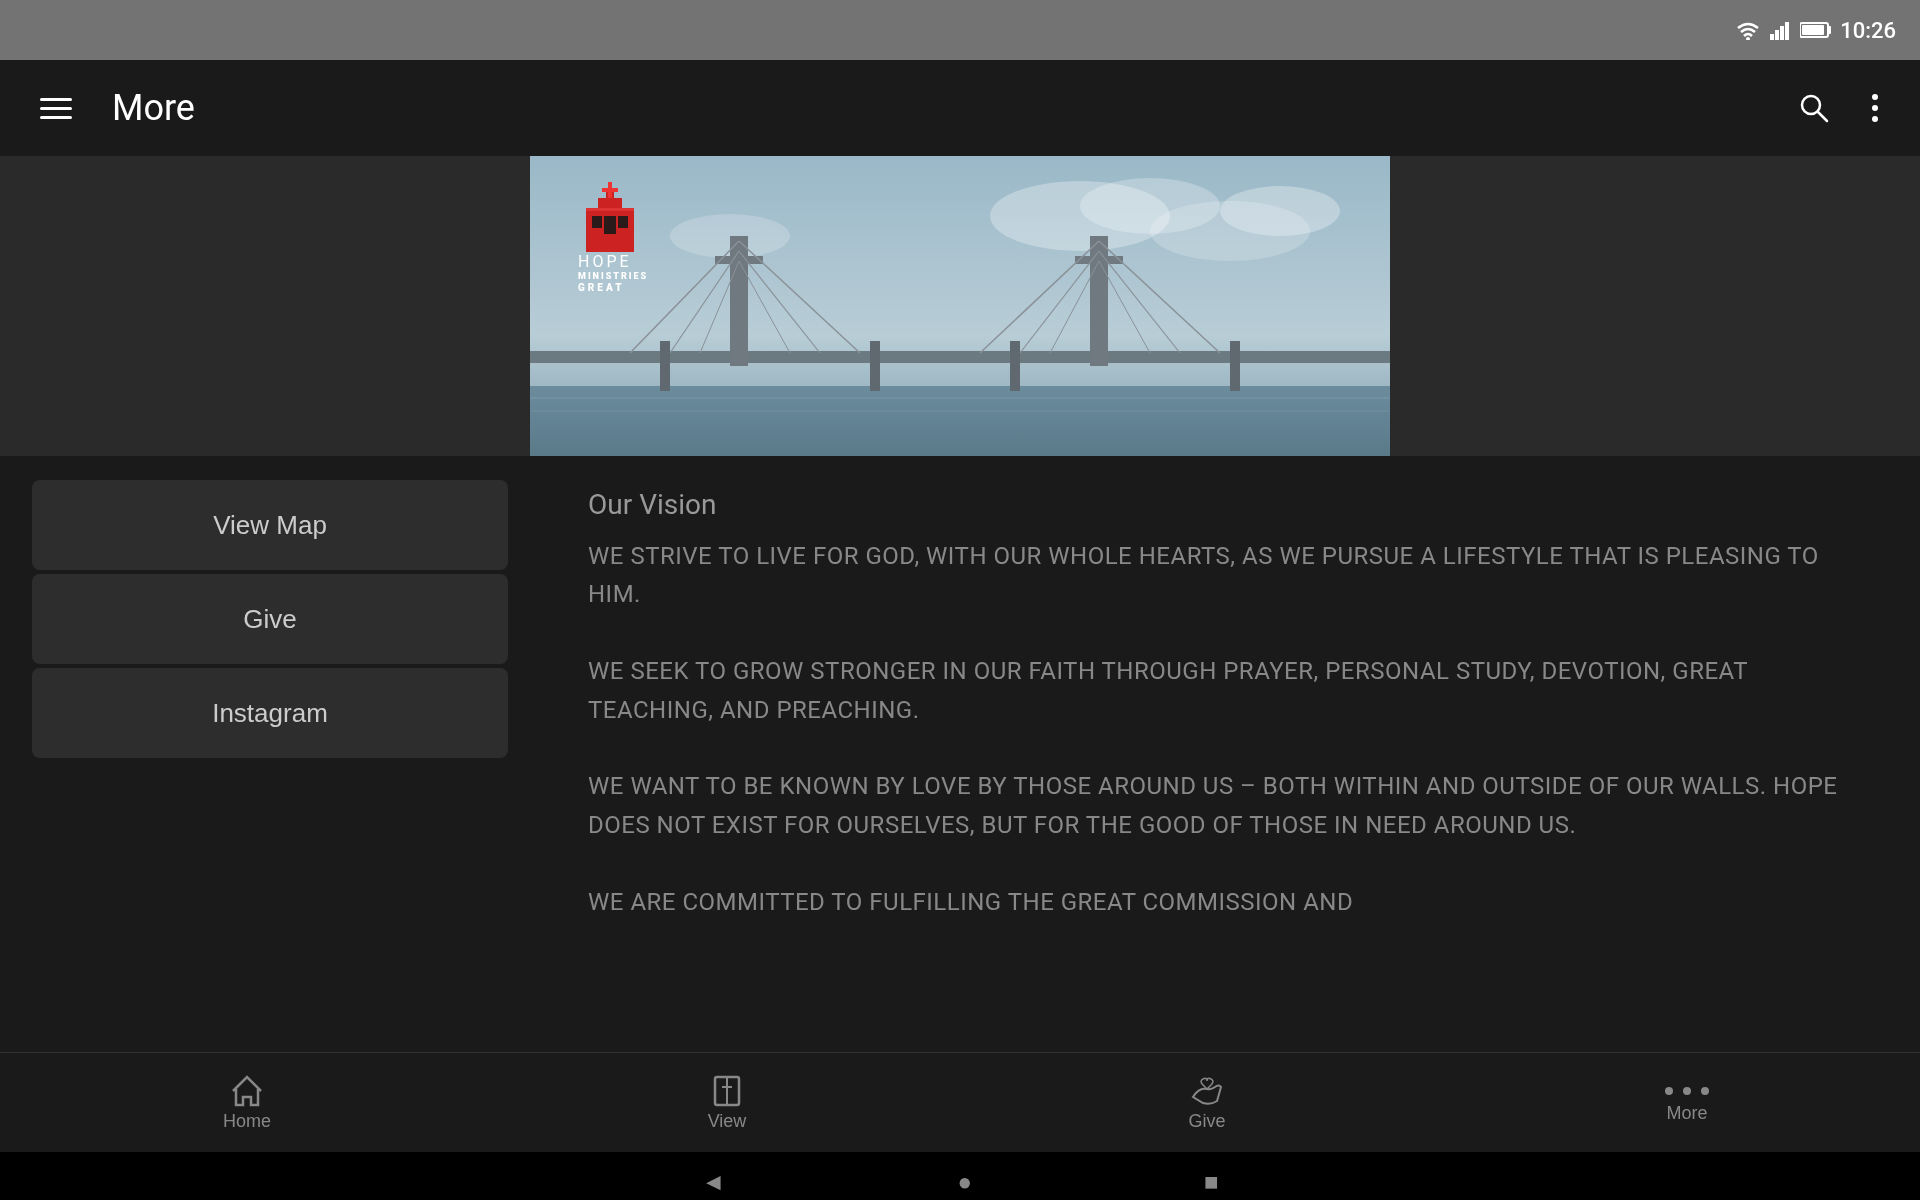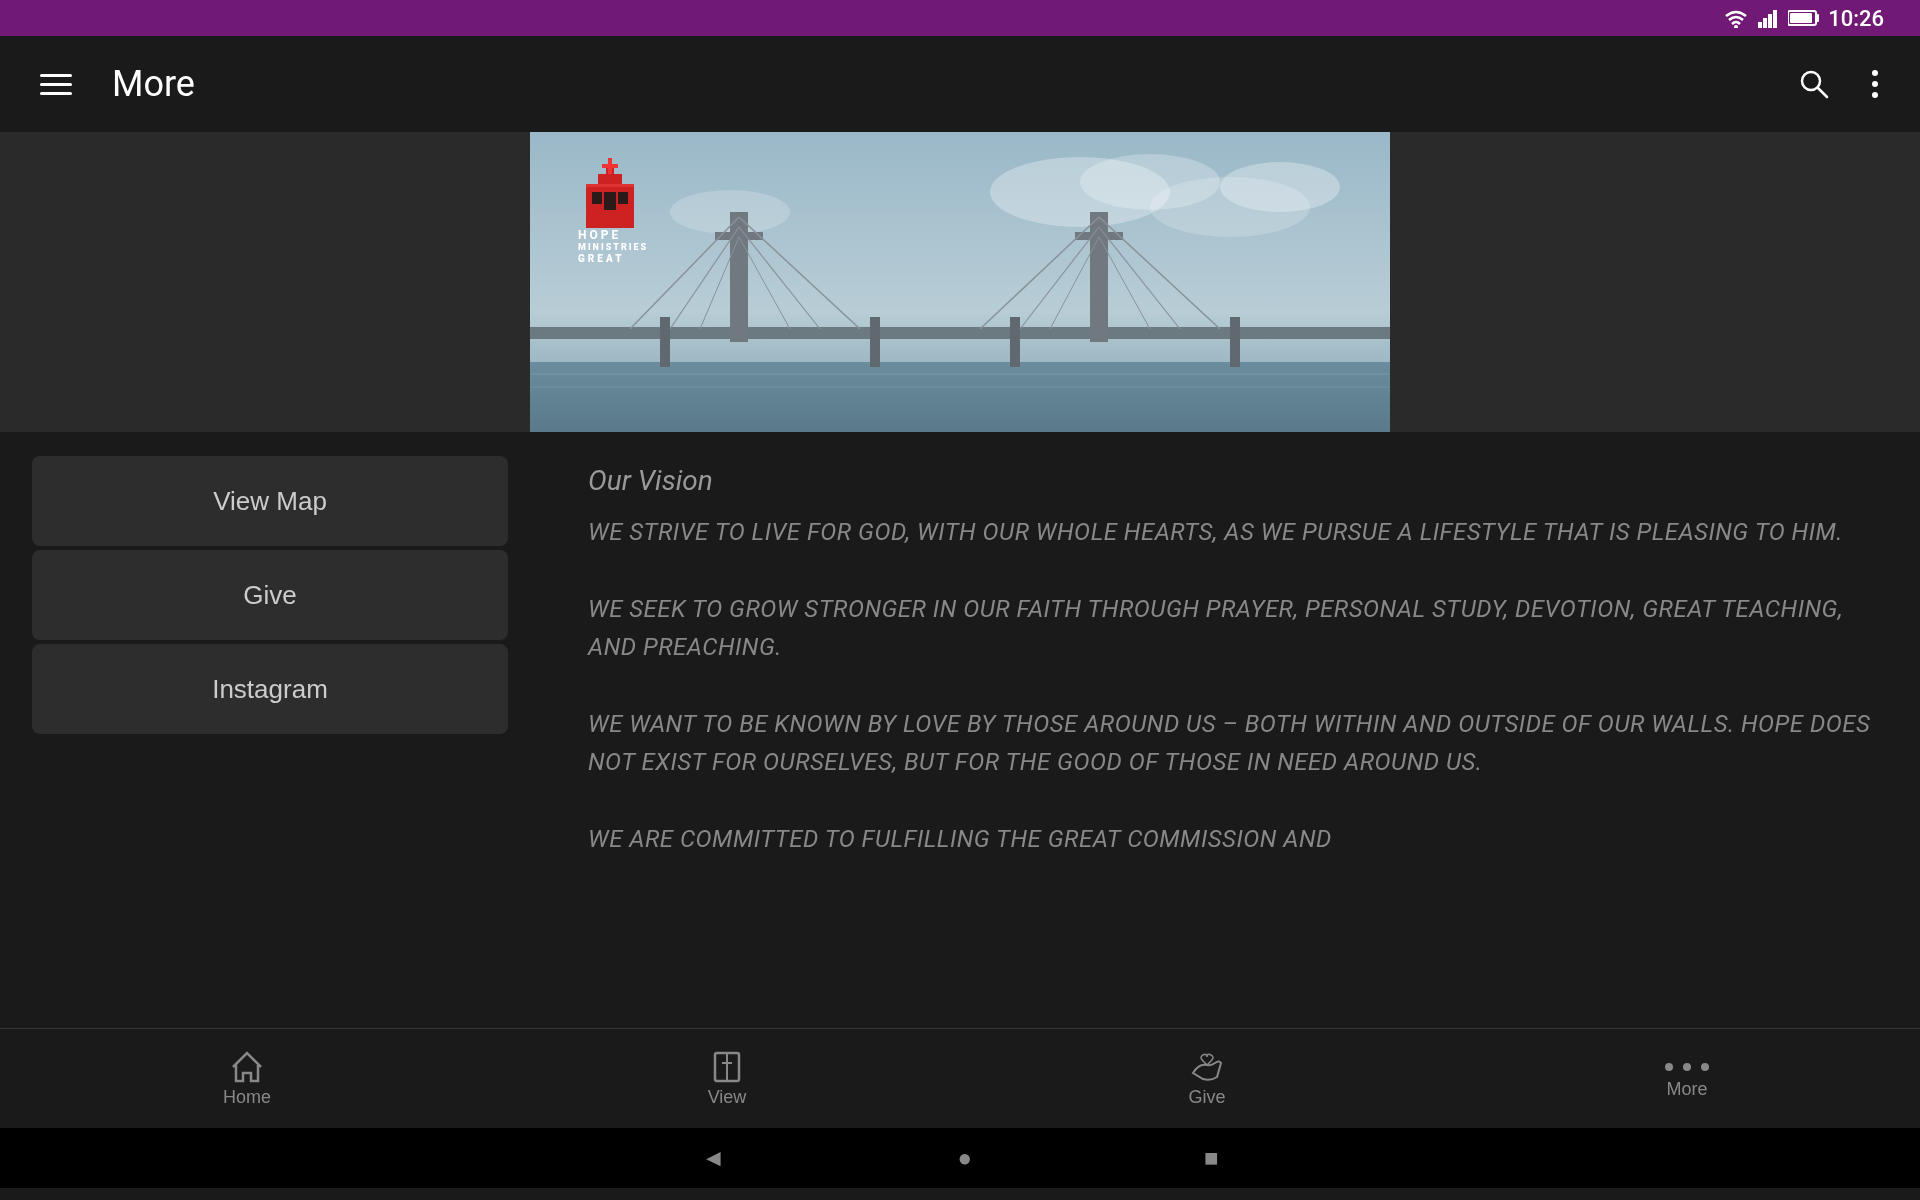--- a/index.html
+++ b/index.html
@@ -9,26 +9,26 @@
       height: 1200px;
       background: #1a1a1a;
       font-family: 'Roboto', Arial, sans-serif;
       overflow: hidden;
       color: #ffffff;
     }
 
     
     .status-bar {
       width: 100%;
-      height: 36px;
-      background: #701a75;
+      height: 60px;
+      background: #737373;
       display: flex;
       align-items: center;
       justify-content: flex-end;
-      padding: 0 36px;
+      padding: 0 24px;
       gap: 12px;
     }
 
     .status-icons {
       display: flex;
       align-items: center;
       gap: 8px;
     }
 
     .status-time {
@@ -169,21 +169,20 @@
       align-items: center;
       justify-content: center;
       text-align: center;
     }
 
     
     .right-panel {
       flex: 1;
       padding: 32px 48px;
       overflow: hidden;
-      font-style: italic;
     }
 
     .vision-title {
       font-size: 28px;
       font-weight: 400;
       color: #999999;
       margin-bottom: 16px;
     }
 
     .vision-text {
@@ -378,21 +377,21 @@
           <rect x="30" y="2" width="4" height="16" fill="#ee3333"></rect>
           <rect x="24" y="8" width="16" height="4" fill="#ee3333"></rect>
 
           <rect x="14" y="36" width="10" height="12" fill="#2a1a1a"></rect>
           <rect x="40" y="36" width="10" height="12" fill="#2a1a1a"></rect>
           <rect x="26" y="36" width="12" height="18" fill="#2a1a1a"></rect>
 
           <rect x="8" y="28" width="48" height="3" fill="#dd3333"></rect>
         </svg>
         <div class="hope-text-label">
-          <div style="font-size:12px; font-weight:700; letter-spacing:3px; color:#ffffff;">HOPE</div>
+          <div style="font-size:16px; font-weight:400; letter-spacing:3px; color:#ffffff;">HOPE</div>
           <div style="font-size:9px; letter-spacing:2px; color:#ffffff;">MINISTRIES</div>
           <div style="font-size:10px; letter-spacing:3px; color:#ffffff;">GREAT</div>
         </div>
       </div>
     </div>
   </div>
 
   <div class="content-area">
 
     <div class="left-panel">

